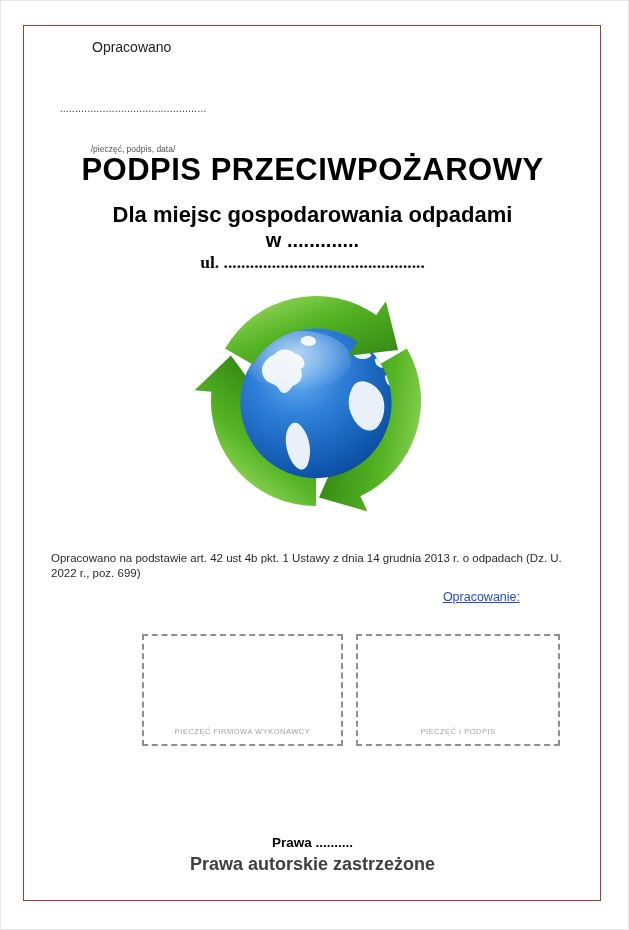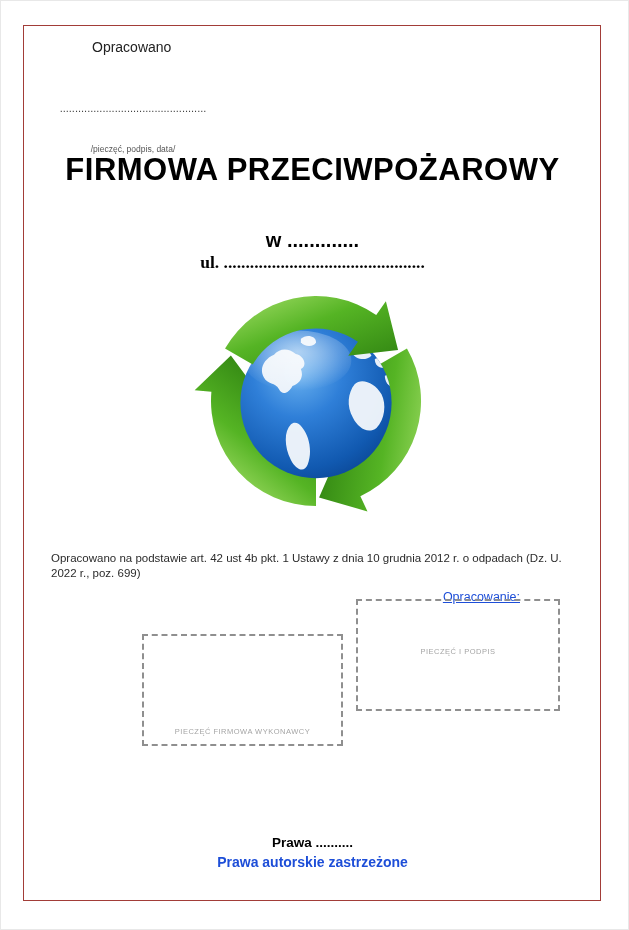--- a/index.html
+++ b/index.html
@@ -35,41 +35,42 @@
 
   .legal{left:51px;top:551px;width:522px;font-size:11.5px;line-height:14.5px;color:#2b2b2b;}
   .prepared{top:590px;right:109px;font-size:12.5px;color:#1d4ed8;text-decoration:underline;}
 
   .stamp-box{
     border:2px dashed #8f8f8f;
     display:flex;align-items:flex-end;justify-content:center;
     box-sizing:border-box;
   }
   .stamp-box-left{left:142px;top:634px;width:201px;height:112px;}
-  .stamp-box-right{left:356px;top:599px;width:204px;height:112px;align-items:center;}
+  .stamp-box-right{left:356px;top:634px;width:204px;height:112px;}
   .stamp-label{
     font-size:7.5px;color:#a5a5a5;letter-spacing:.5px;
     padding-bottom:8px;text-align:center;
   }
 
   .date-line{top:835px;font-size:13.5px;font-weight:bold;color:#000;}
-  .copyright{top:854px;font-size:14px;font-weight:bold;color:#1d4ed8;}
+  .copyright{top:854px;font-size:18px;font-weight:bold;color:#404040;}
 </style>
 </head>
 <body>
 
 <div class="page">
 
   <div class="inner-border abs"></div>
 
   <div class="abs approve">Opracowano</div>
   <div class="abs sig-dots">................................................</div>
   <div class="abs sig-caption">/pieczęć, podpis, data/</div>
 
-  <div class="abs center title">FIRMOWA PRZECIWPOŻAROWY</div>
+  <div class="abs center title">PODPIS PRZECIWPOŻAROWY</div>
+  <div class="abs center sub1">Dla miejsc gospodarowania odpadami</div>
   <div class="abs center sub2">w .............</div>
   <div class="abs center sub3">ul. ..............................................</div>
 
   <div class="abs logo">
     <svg viewBox="0 0 300 300" width="252" height="252">
       <defs>
         <linearGradient id="grn" x1="0" y1="0" x2="1" y2="1">
           <stop offset="0" stop-color="#a8e06c"></stop>
           <stop offset="0.45" stop-color="#55b424"></stop>
           <stop offset="1" stop-color="#2f8211"></stop>
@@ -104,21 +105,21 @@
           <path d="M 196 130 C 188 140, 186 156, 194 170 C 200 182, 212 190, 222 182 C 232 172, 234 154, 228 142 C 220 128, 204 122, 196 130 Z"></path>
           <path d="M 232 120 C 240 116, 248 122, 246 132 C 240 136, 232 130, 232 120 Z"></path>
         </g>
         <ellipse cx="128" cy="102" rx="64" ry="36" fill="url(#gloss)"></ellipse>
       </g>
 
       <path fill="url(#grn)" d="M 41.7 87.5 A 125 125 0 0 1 221.7 47.6 L 233.2 31.2 L 247.7 89.4 L 188.4 96 L 199.9 79.6 A 87 87 0 0 0 74.7 106.5 Z"></path>
     </svg>
   </div>
 
-  <div class="abs legal">Opracowano na podstawie art. 42 ust 4b pkt. 1 Ustawy z dnia 10 grudnia 2012 r. o odpadach (Dz. U. 2022 r., poz. 699)</div>
+  <div class="abs legal">Opracowano na podstawie art. 42 ust 4b pkt. 1 Ustawy z dnia 14 grudnia 2013 r. o odpadach (Dz. U. 2022 r., poz. 699)</div>
 
   <div class="abs prepared">Opracowanie:</div>
 
   <div class="abs stamp-box stamp-box-left">
     <div class="stamp-label">PIECZĘĆ FIRMOWA WYKONAWCY</div>
   </div>
   <div class="abs stamp-box stamp-box-right">
     <div class="stamp-label">PIECZĘĆ I PODPIS</div>
   </div>
 

